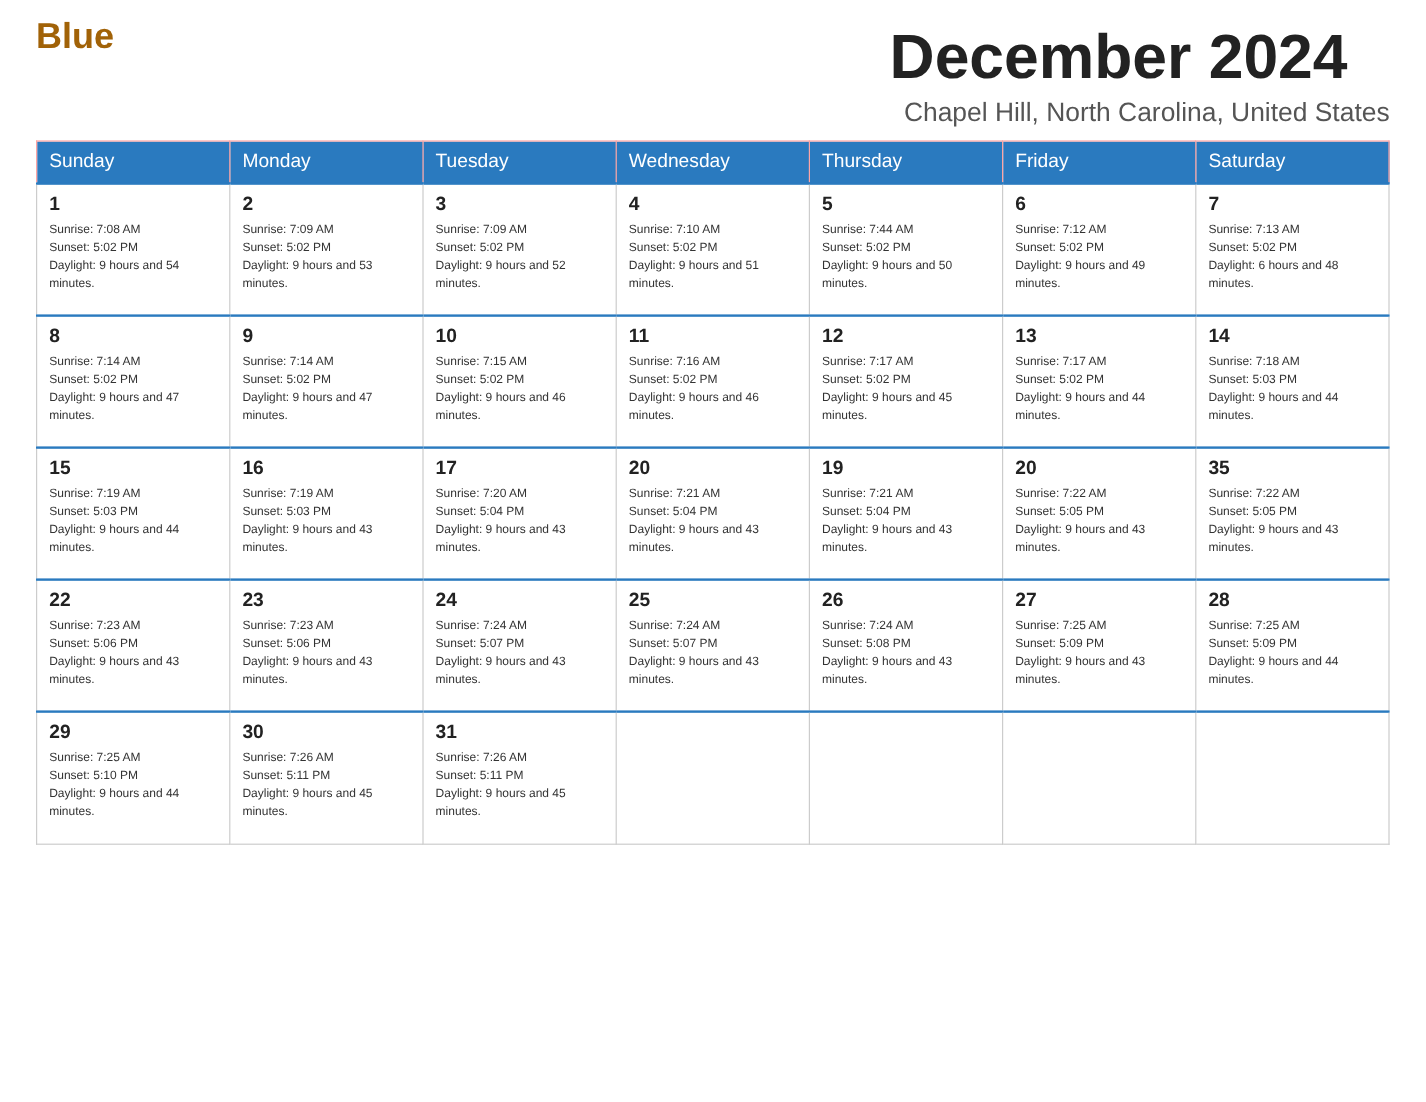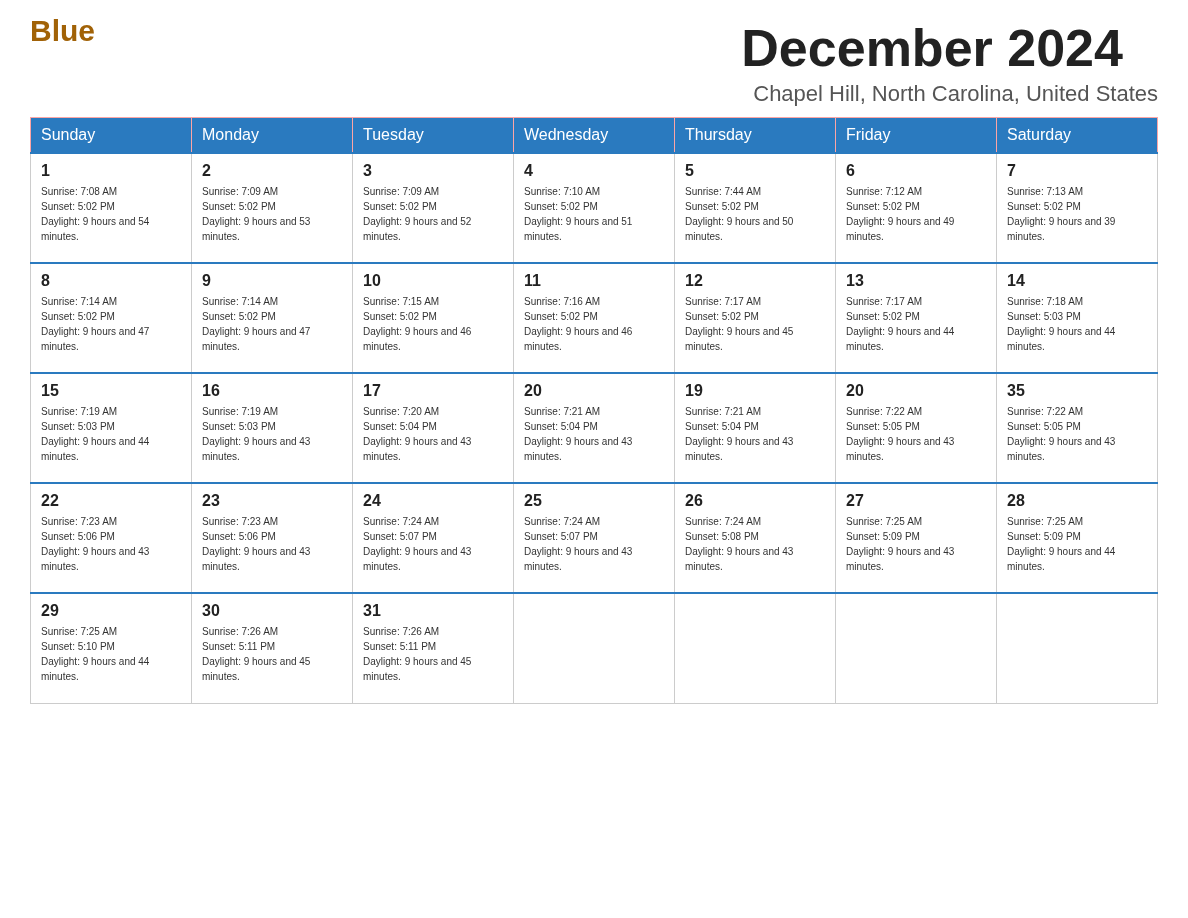--- a/index.html
+++ b/index.html
@@ -182,21 +182,21 @@
           <span>Sunrise: 7:12 AM</span><br>
           <span>Sunset: 5:02 PM</span><br>
           <span>Daylight: 9 hours and 49 minutes.</span>
         </div>
       </td>
         <td>
         <span class="day-number">7</span>
         <div class="day-info">
           <span>Sunrise: 7:13 AM</span><br>
           <span>Sunset: 5:02 PM</span><br>
-          <span>Daylight: 9 hours and 39 minutes.</span>
+          <span>Daylight: 6 hours and 48 minutes.</span>
         </div>
       </td>
       </tr>
       <tr>
         <td>
         <span class="day-number">8</span>
         <div class="day-info">
           <span>Sunrise: 7:14 AM</span><br>
           <span>Sunset: 5:02 PM</span><br>
           <span>Daylight: 9 hours and 47 minutes.</span>

